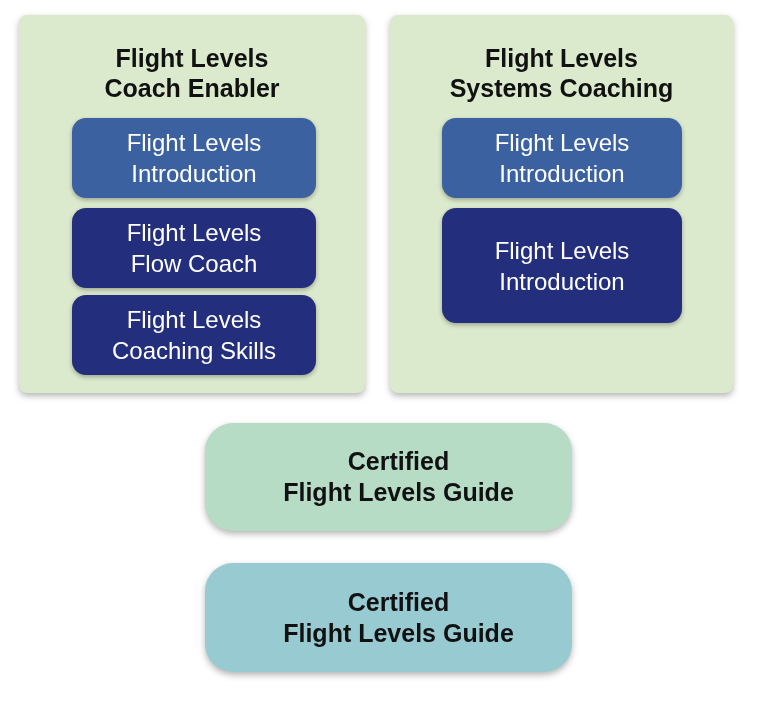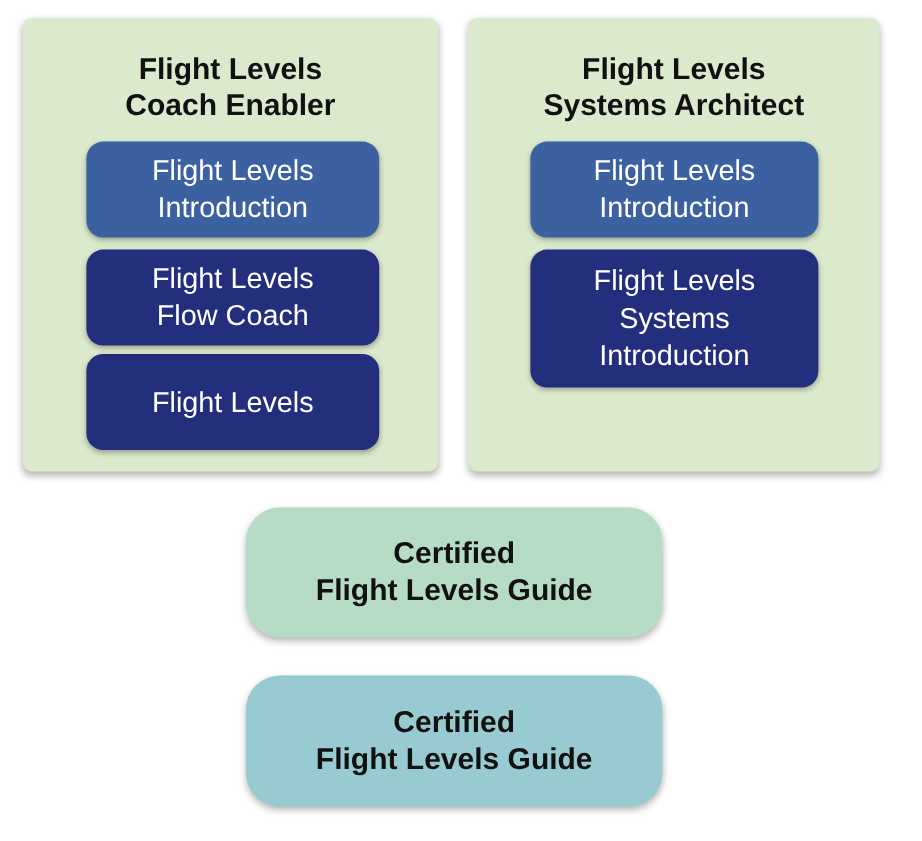--- a/index.html
+++ b/index.html
@@ -65,20 +65,21 @@
     box-shadow: 0 3px 6px rgba(90, 90, 90, 0.45);
     display: flex;
     flex-direction: column;
     align-items: center;
     justify-content: center;
     text-align: center;
     font-size: 25px;
     font-weight: bold;
     line-height: 31px;
     color: #111111;
+    padding-left: 20px;
   }
   .cert-coach { top: 423px; height: 108px; }
   .cert-guide { top: 563px; height: 109px; }
   .cert .line { display: block; }
 </style>
 </head>
 <body>
 
 <div class="canvas">
 
@@ -90,35 +91,35 @@
     <div class="module mod-pos-1" style="background: rgb(60, 97, 160);">
       <span class="line">Flight Levels</span>
       <span class="line">Introduction</span>
     </div>
     <div class="module mod-pos-2" style="background: rgb(35, 46, 124);">
       <span class="line">Flight Levels</span>
       <span class="line">Flow Coach</span>
     </div>
     <div class="module mod-pos-3" style="background: rgb(35, 46, 124);">
       <span class="line">Flight Levels</span>
+      <span class="line">Coaching Skills</span>
     </div>
   </div>
 
   <div class="panel panel-right" style="background: rgb(219, 233, 204);">
     <div class="panel-title">
       <span class="line">Flight Levels</span>
-      <span class="line">Systems Architect</span>
+      <span class="line">Systems Coaching</span>
     </div>
     <div class="module mod-pos-1" style="background: rgb(60, 97, 160);">
       <span class="line">Flight Levels</span>
       <span class="line">Introduction</span>
     </div>
     <div class="module mod-pos-2-tall" style="background: rgb(35, 46, 124);">
       <span class="line">Flight Levels</span>
-      <span class="line">Systems</span>
       <span class="line">Introduction</span>
     </div>
   </div>
 
   <div class="cert cert-coach" style="background: rgb(182, 220, 198);">
     <span class="line">Certified</span>
     <span class="line">Flight Levels Guide</span>
   </div>
 
   <div class="cert cert-guide" style="background: rgb(151, 203, 209);">

